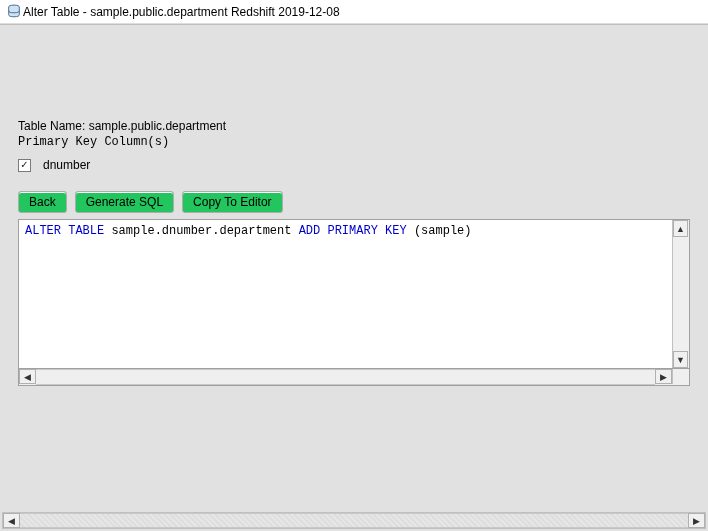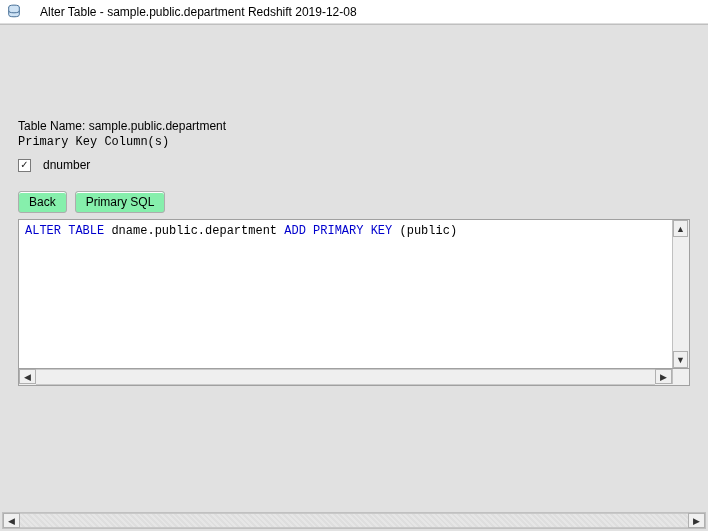--- a/index.html
+++ b/index.html
@@ -13,21 +13,21 @@
     overflow: hidden;
     position: relative;
   }
   .titlebar {
     height: 24px;
     background: #fff;
     border-bottom: 1px solid #ddd;
     display: flex;
     align-items: center;
     padding: 0 6px;
-    gap: 18px;
+    gap: 1px;
   }
   .titlebar svg { flex: 0 0 auto; }
   .titlebar-text { font-size: 12px; color: #000; }
   .outer {
     position: absolute;
     top: 24px; left: 0; right: 0; bottom: 0;
     background: #e1e1e1;
     border-top: 1px solid #bfbfbf;
   }
   .outer-scroll-h {
@@ -69,21 +69,21 @@
     width: 13px; height: 13px;
     border: 1px solid #7a7a7a;
     background: #fff;
     display: flex; align-items: center; justify-content: center;
     font-size: 10px; line-height: 10px; color: #222;
   }
   .chk.checked::after { content: "✓"; }
   .chk-label { font-size: 12px; color: #000; }
   .btn-row { display: flex; gap: 8px; margin: 16px 0 6px 0; }
   .btn {
-    background: #86efac;
+    background: #22c55e;
     border: 1px solid #adadad;
     border-radius: 3px;
     padding: 3px 10px;
     font-size: 12px;
     color: #000;
     cursor: pointer;
     box-shadow: inset 0 1px 0 #fff;
   }
   .sql-wrap {
     position: relative;
@@ -148,25 +148,26 @@
 
     <div class="pk-title">Primary Key Column(s)</div>
 
     <div class="chk-row">
       <span class="chk checked"></span>
       <span class="chk-label">dnumber</span>
     </div>
 
     <div class="btn-row">
       <div class="btn">Back</div>
-      <div class="btn">Primary SQL</div>
+      <div class="btn">Generate SQL</div>
+      <div class="btn">Copy To Editor</div>
     </div>
 
     <div class="sql-wrap">
-      <div class="sql-body"><span class="kw">ALTER TABLE</span><span> dname.public.department </span><span class="kw">ADD PRIMARY KEY</span><span> (public)</span></div>
+      <div class="sql-body"><span class="kw">ALTER TABLE</span><span> sample.dnumber.department </span><span class="kw">ADD PRIMARY KEY</span><span> (sample)</span></div>
       <div class="sql-vscroll">
         <div class="sb-btn-v">▲</div>
         <div class="sb-track-v"></div>
         <div class="sb-btn-v">▼</div>
       </div>
     </div>
     <div class="sql-hscroll">
       <div class="sb-btn">◀</div>
       <div class="sb-track-h"></div>
       <div class="sb-btn">▶</div>

